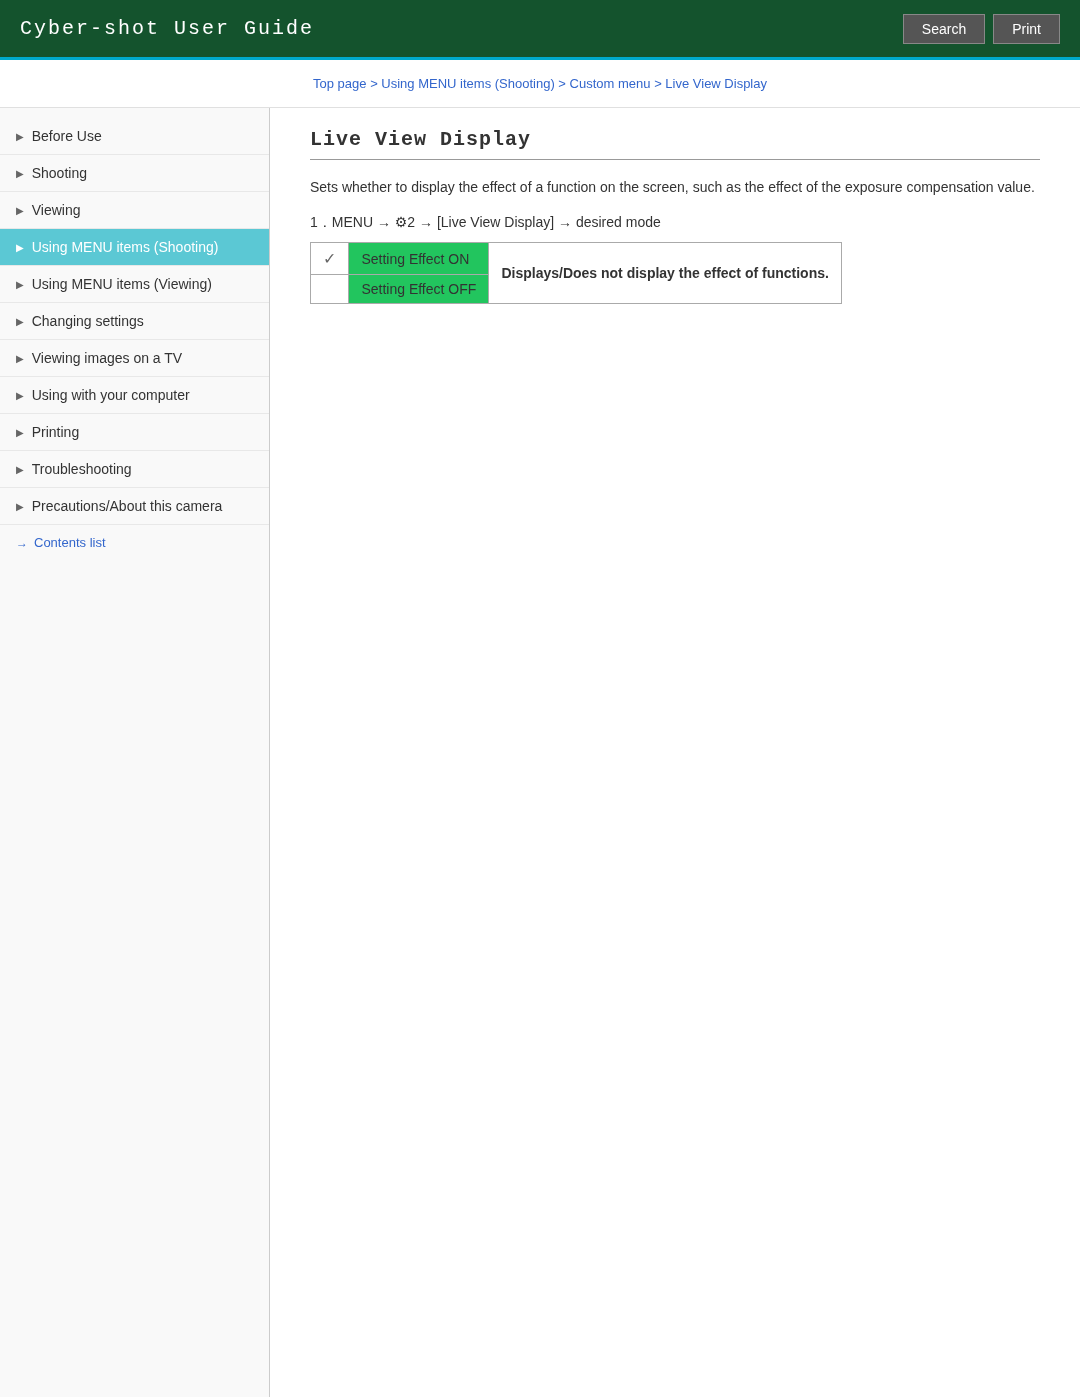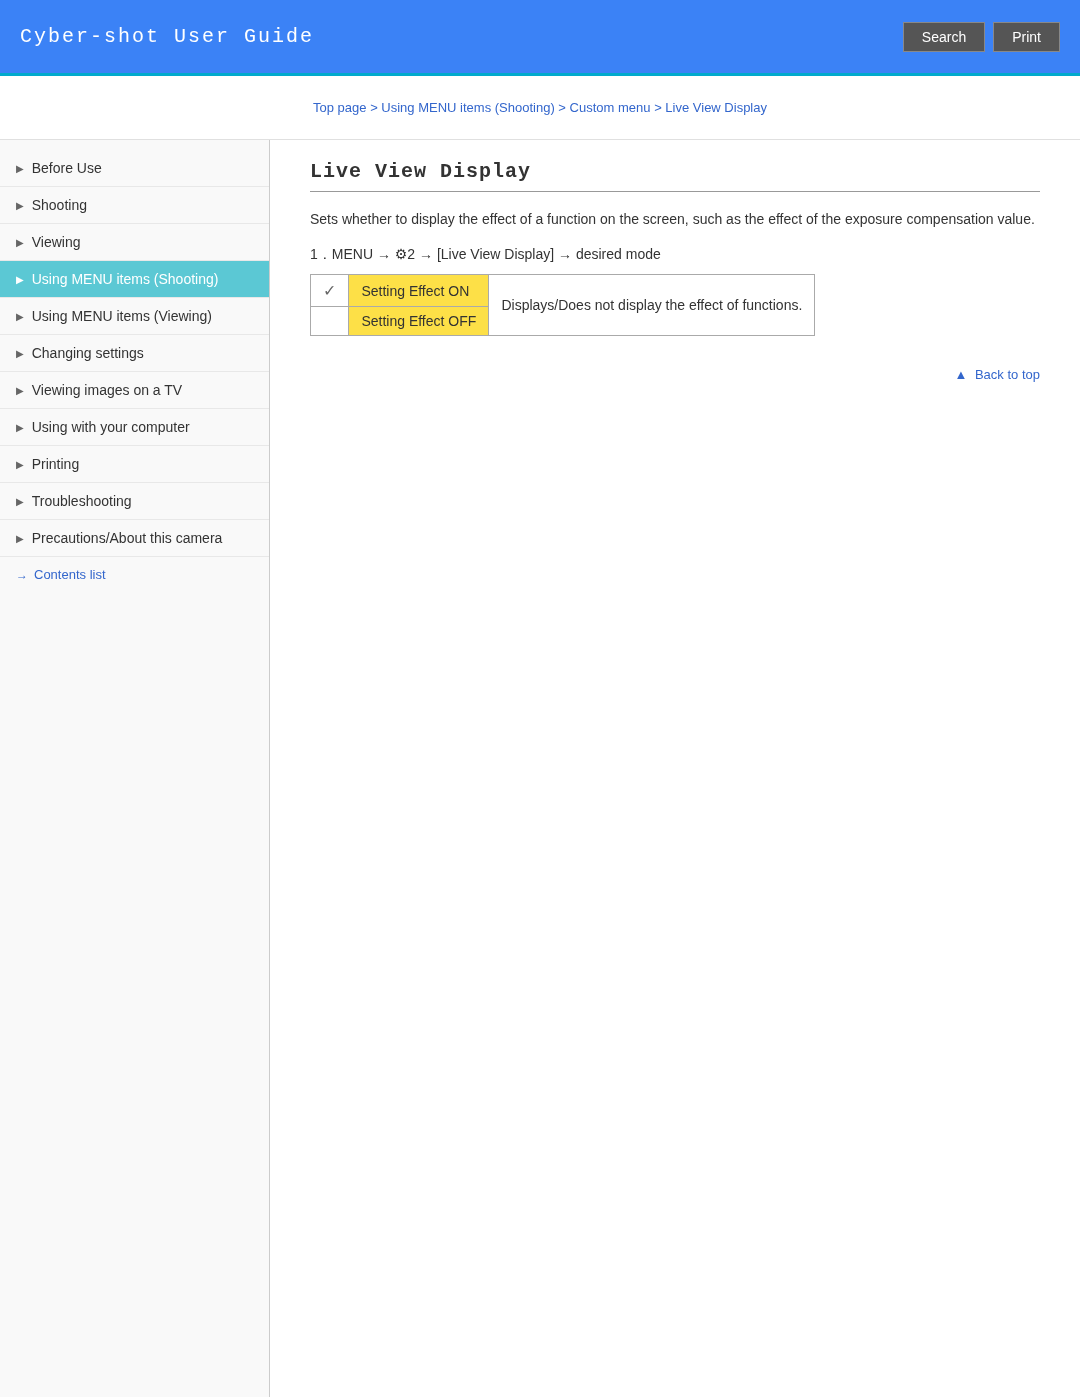--- a/index.html
+++ b/index.html
@@ -7,26 +7,26 @@
       font-family: Arial, sans-serif;
       font-size: 14px;
       background: #fff;
       color: #333;
       width: 1080px;
       min-height: 1397px;
     }
 
     
     .header {
-      background: #3b82f6;
+      background: #14532d;
       display: flex;
       align-items: center;
       justify-content: space-between;
       padding: 0 20px;
-      height: 76px;
+      height: 60px;
       border-bottom: 3px solid #00aacc;
     }
     .header-title {
       color: #fff;
       font-size: 20px;
       font-family: 'Courier New', monospace;
       letter-spacing: 2px;
     }
     .header-buttons {
       display: flex;
@@ -37,21 +37,21 @@
       color: #fff;
       border: 1px solid #888;
       padding: 6px 18px;
       font-size: 14px;
       cursor: pointer;
     }
 
     
     .breadcrumb {
       text-align: center;
-      padding: 24px 20px;
+      padding: 16px 20px;
       font-size: 13px;
       color: #3366cc;
       border-bottom: 1px solid #e0e0e0;
     }
     .breadcrumb a {
       color: #3366cc;
       text-decoration: none;
     }
 
     
@@ -141,26 +141,27 @@
       padding: 6px 12px;
       font-size: 14px;
       vertical-align: middle;
     }
     .settings-table .checkmark-cell {
       width: 30px;
       text-align: center;
       background: #fff;
     }
     .settings-table .option-cell {
-      background: #fde047;
+      background: #22c55e;
       min-width: 140px;
     }
     .settings-table .desc-cell {
       background: #fff;
       min-width: 300px;
+      font-weight: bold;
     }
     .checkmark {
       color: #666;
       font-size: 16px;
     }
 
     
     .back-to-top {
       text-align: right;
       margin-top: 20px;
@@ -264,20 +265,14 @@
             <td class="option-cell">Setting Effect ON</td>
             <td class="desc-cell" rowspan="2">Displays/Does not display the effect of functions.</td>
           </tr>
           <tr>
             <td class="checkmark-cell"></td>
             <td class="option-cell">Setting Effect OFF</td>
           </tr>
         </tbody>
     </table>
 
-    <div class="back-to-top">
-      <a href="#">
-        <span class="triangle-up">▲</span>
-        <span>Back to top</span>
-      </a>
-    </div>
   </main>
 </div>
 
 </body></html>

